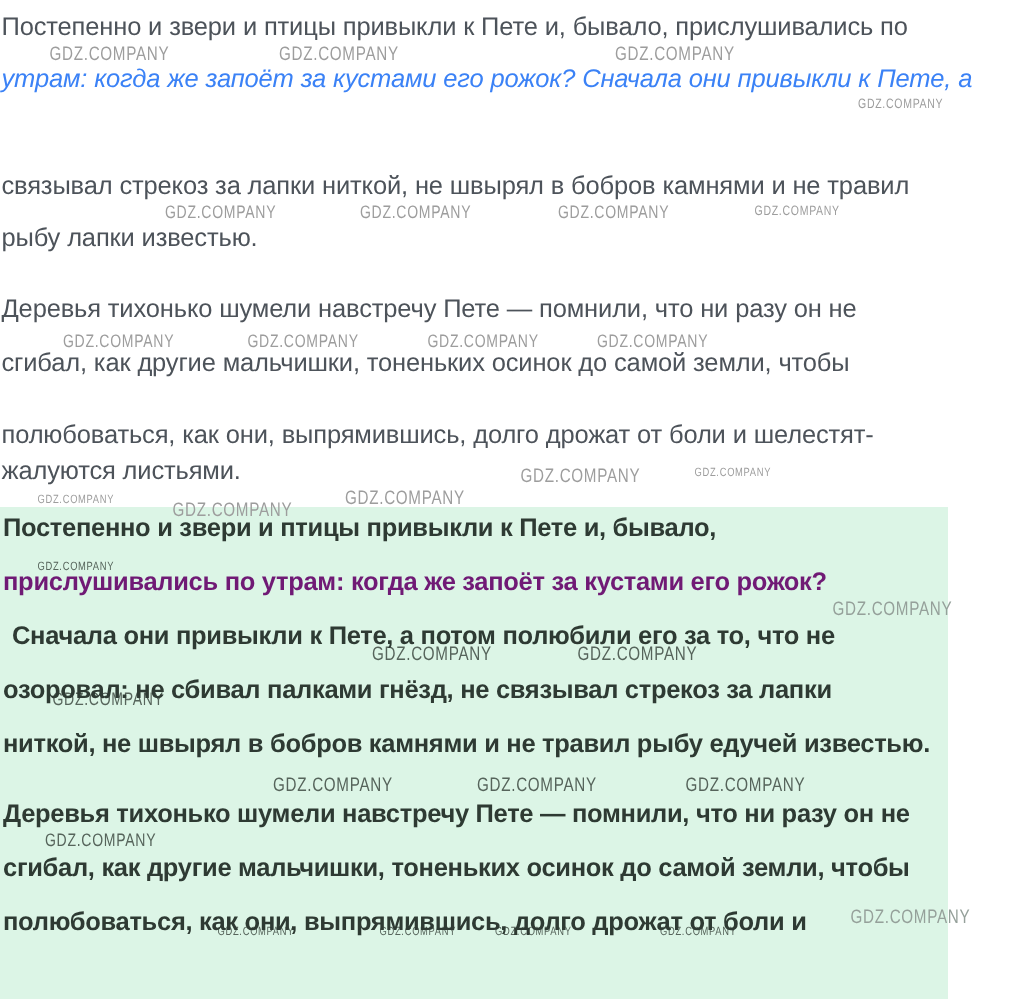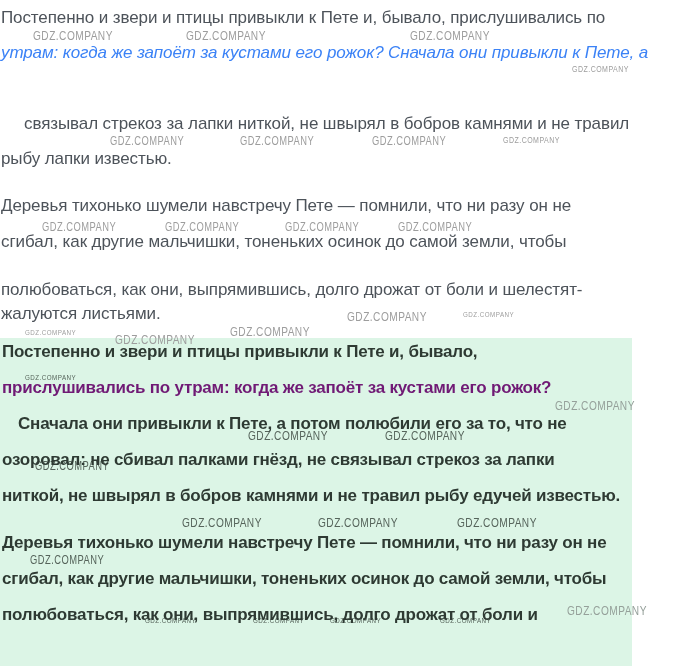--- a/index.html
+++ b/index.html
@@ -72,28 +72,28 @@
       <span class="wm" style="left: 457px; top: 516px; font-size: 13px; color: rgb(86, 100, 91);">GDZ.COMPANY</span>
       <span class="wm" style="left: 30px; top: 554px; font-size: 12px; color: rgb(86, 100, 91);">GDZ.COMPANY</span>
       <span class="wm" style="left: 567px; top: 604px; font-size: 13px; color: rgb(149, 160, 154);">GDZ.COMPANY</span>
       <span class="wm" style="left: 145px; top: 617px; font-size: 8px; color: rgb(86, 100, 91);">GDZ.COMPANY</span>
       <span class="wm" style="left: 253px; top: 617px; font-size: 8px; color: rgb(86, 100, 91);">GDZ.COMPANY</span>
       <span class="wm" style="left: 330px; top: 617px; font-size: 8px; color: rgb(86, 100, 91);">GDZ.COMPANY</span>
       <span class="wm" style="left: 440px; top: 617px; font-size: 8px; color: rgb(86, 100, 91);">GDZ.COMPANY</span>
     </div>
 <div class="tline src" style="left: 1px; top: 9px; color: rgb(77, 83, 90);">Постепенно и звери и птицы привыкли к Пете и, бывало, прислушивались по</div>
     <div class="tline src" style="left: 1px; top: 44px; color: #3b82f6; font-style: italic;">утрам: когда же запоёт за кустами его рожок? Сначала они привыкли к Пете, а</div>
-    <div class="tline src" style="left: 1px; top: 115px; color: rgb(77, 83, 90); margin-left: 23px;">связывал стрекоз за лапки ниткой, не швырял в бобров камнями и не травил</div>
+    <div class="tline src" style="left: 1px; top: 115px; color: rgb(77, 83, 90);">связывал стрекоз за лапки ниткой, не швырял в бобров камнями и не травил</div>
     <div class="tline src" style="left: 1px; top: 150px; color: rgb(77, 83, 90);">рыбу лапки известью.</div>
     <div class="tline src" style="left: 1px; top: 197px; color: rgb(77, 83, 90);">Деревья тихонько шумели навстречу Пете — помнили, что ни разу он не</div>
     <div class="tline src" style="left: 1px; top: 233px; color: rgb(77, 83, 90);">сгибал, как другие мальчишки, тоненьких осинок до самой земли, чтобы</div>
     <div class="tline src" style="left: 1px; top: 269px; color: rgb(77, 83, 90); margin-top: 12px;">полюбоваться, как они, выпрямившись, долго дрожат от боли и шелестят-</div>
     <div class="tline src" style="left: 1px; top: 305px; color: rgb(77, 83, 90);">жалуются листьями.</div>
     <div class="tline ans" style="left: 2px; top: 343px; color: rgb(46, 58, 51);">Постепенно и звери и птицы привыкли к Пете и, бывало,</div>
     <div class="tline ans" style="left: 2px; top: 379px; color: #701a75;">прислушивались по утрам: когда же запоёт за кустами его рожок?</div>
-    <div class="tline ans" style="left: 18px; top: 415px; color: rgb(46, 58, 51); text-align: right;">Сначала они привыкли к Пете, а потом полюбили его за то, что не</div>
+    <div class="tline ans" style="left: 8px; top: 415px; color: rgb(46, 58, 51); text-align: right;">Сначала они привыкли к Пете, а потом полюбили его за то, что не</div>
     <div class="tline ans" style="left: 2px; top: 451px; color: rgb(46, 58, 51);">озоровал: не сбивал палками гнёзд, не связывал стрекоз за лапки</div>
     <div class="tline ans" style="left: 2px; top: 487px; color: rgb(46, 58, 51); text-align: right;">ниткой, не швырял в бобров камнями и не травил рыбу едучей известью.</div>
     <div class="tline ans" style="left: 2px; top: 534px; color: rgb(46, 58, 51);">Деревья тихонько шумели навстречу Пете — помнили, что ни разу он не</div>
     <div class="tline ans" style="left: 2px; top: 570px; color: rgb(46, 58, 51);">сгибал, как другие мальчишки, тоненьких осинок до самой земли, чтобы</div>
     <div class="tline ans" style="left: 2px; top: 606px; color: rgb(46, 58, 51);">полюбоваться, как они, выпрямившись, долго дрожат от боли и</div>
     <div class="tline ans" style="left: 2px; top: 642px; color: rgb(46, 58, 51); margin-top: 46px;">шелестят-жалуются листьями.</div>
   </div>
 
 </body></html>

